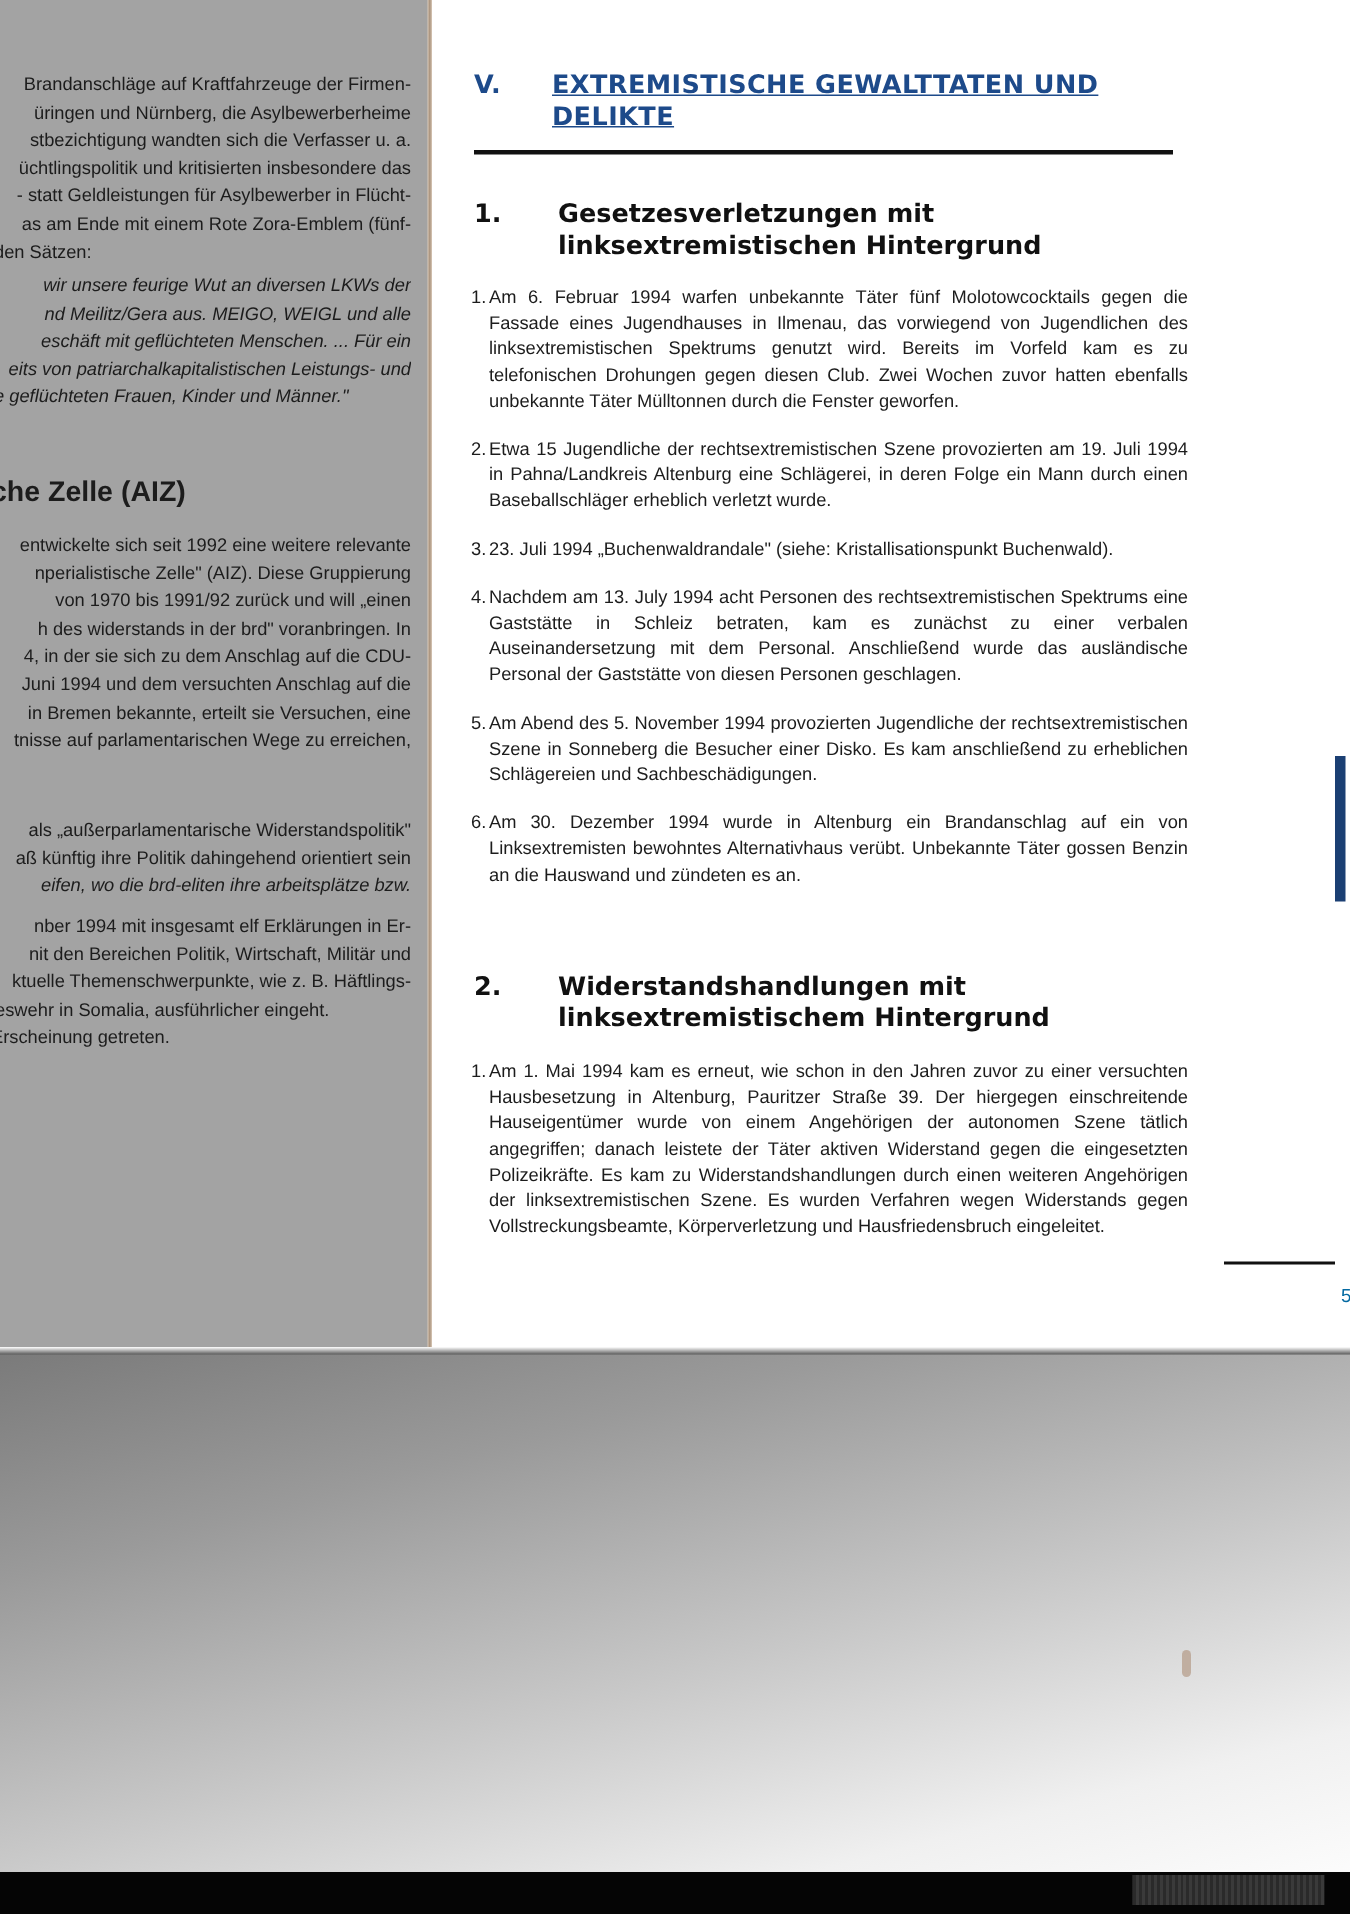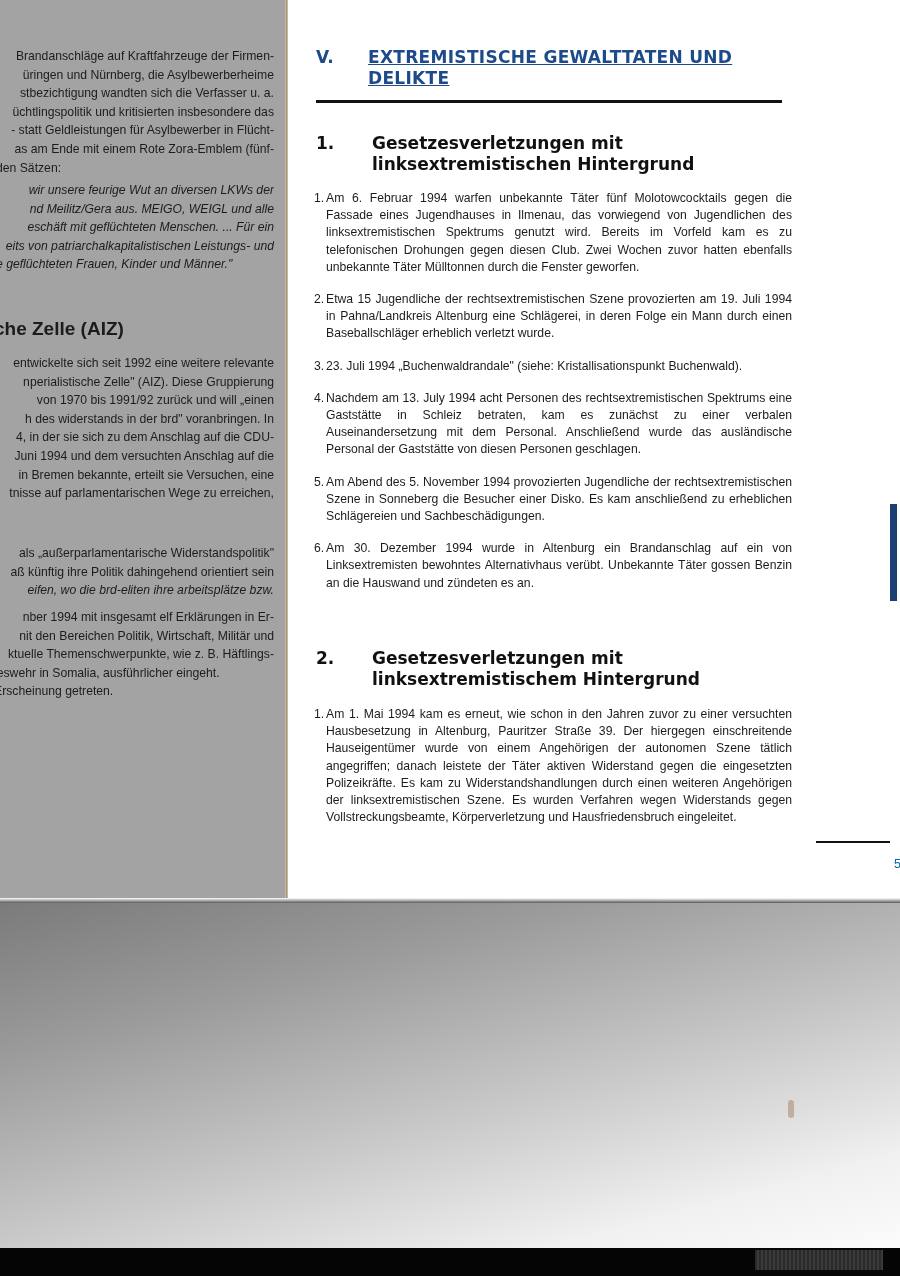--- a/index.html
+++ b/index.html
@@ -181,21 +181,21 @@
         <span>Am Abend des 5. November 1994 provozierten Jugendliche der rechtsextremistischen Szene in Sonneberg die Besucher einer Disko. Es kam anschließend zu erheblichen Schlägereien und Sachbeschädigungen.</span>
       </div>
       <div class="item" style="margin-top:15px;">
         <span class="n">6.</span>
         <span>Am 30. Dezember 1994 wurde in Altenburg ein Brandanschlag auf ein von Linksextremisten bewohntes Alternativhaus verübt. Unbekannte Täter gossen Benzin an die Hauswand und zündeten es an.</span>
       </div>
     </div>
 
     <div class="section" style="top:648px;">
       <span class="num">2.</span>
-      <span class="title">Gesetzesverletzungen mit linksextremistischem Hintergrund</span>
+      <span class="title">Widerstandshandlungen mit linksextremistischem Hintergrund</span>
     </div>
 
     <div class="items" style="top:706px;">
       <div class="item">
         <span class="n">1.</span>
         <span>Am 1. Mai 1994 kam es erneut, wie schon in den Jahren zuvor zu einer versuchten Hausbesetzung in Altenburg, Pauritzer Straße 39. Der hiergegen einschreitende Hauseigentümer wurde von einem Angehörigen der autonomen Szene tätlich angegriffen; danach leistete der Täter aktiven Widerstand gegen die eingesetzten Polizeikräfte. Es kam zu Widerstandshandlungen durch einen weiteren Angehörigen der linksextremistischen Szene. Es wurden Verfahren wegen Widerstands gegen Vollstreckungsbeamte, Körperverletzung und Hausfriedensbruch eingeleitet.</span>
       </div>
     </div>
 
     <div class="footer-rule"></div>

